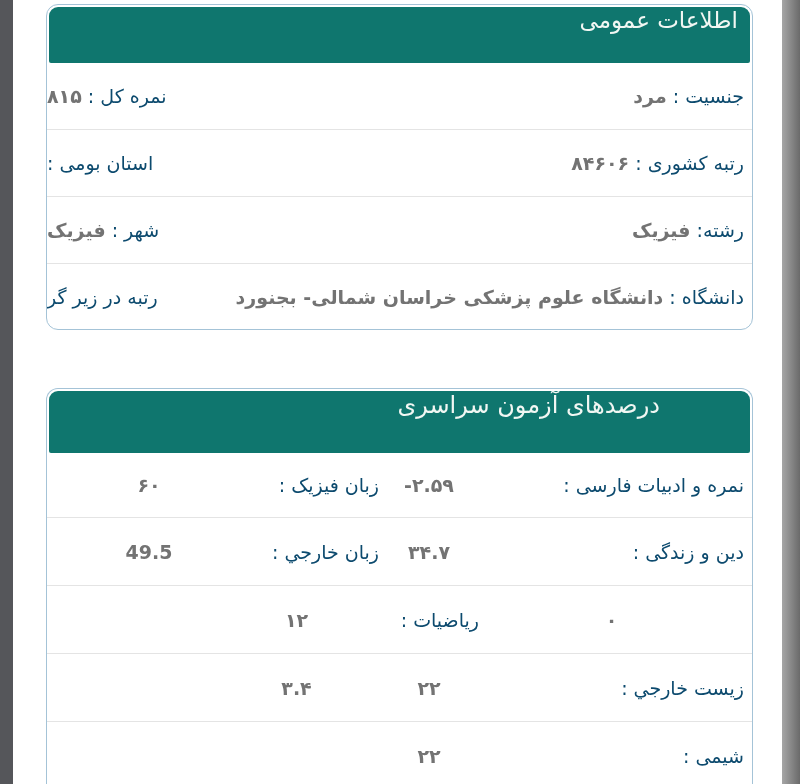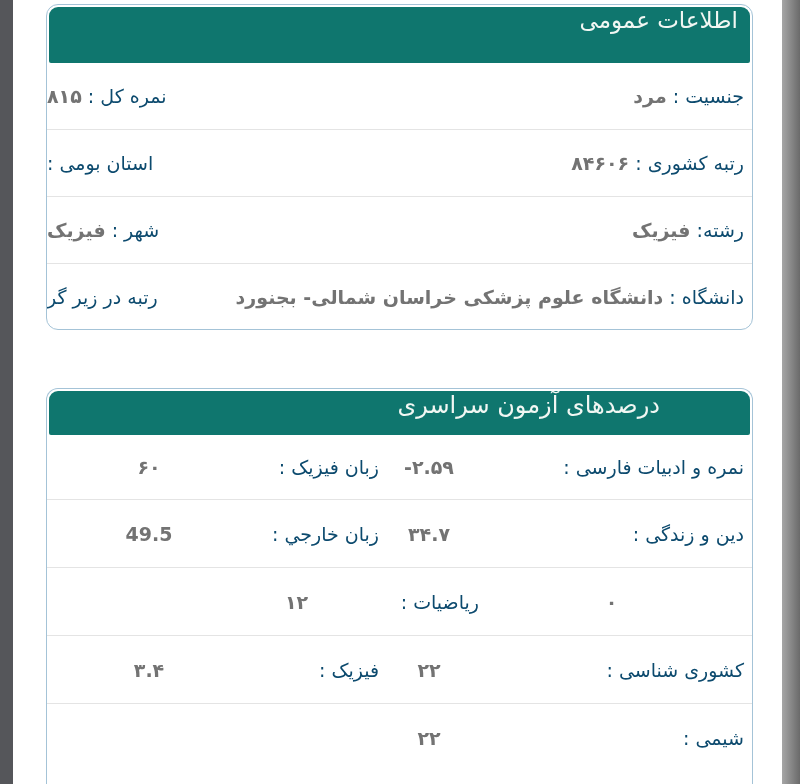--- a/index.html
+++ b/index.html
@@ -30,21 +30,21 @@
   .card-header{
     margin:2px 2px 0 2px;
     background:#0f766e;
     color:#f1f7f3;
     border-radius:9px 9px 2px 2px;
     display:flex;
     padding:0 12px;
     box-sizing:border-box;
   }
   .card-general .card-header{height:56px;font-size:23px;}
-  .card-scores  .card-header{height:44px;font-size:24px;padding-left:12px;padding-right:90px;}
+  .card-scores  .card-header{height:62px;font-size:24px;padding-left:12px;padding-right:90px;}
   .card-title{white-space:nowrap;}
   
   .trow{
     height:66px;
     display:flex;align-items:center;justify-content:space-between;
     padding:0 8px 0 0;
     font-size:19px;
   }
   .trow + .trow{border-top:1px solid #e4e4e4;}
   .cell{white-space:nowrap;flex-shrink:0;}
@@ -141,23 +141,22 @@
     <span class="val c4 num">49.5</span>
   </div>
 
   <div class="srow">
     <span class="val c2 num">۰</span>
     <span class="lbl c3">ریاضیات :</span>
     <span class="val c4 num">۱۲</span>
   </div>
 
   <div class="srow">
-    <span class="lbl c1">کشوری شناسی :</span>
+    <span class="lbl c1">زیست خارجي :</span>
     <span class="val c2 num">۲۲</span>
-    <span class="lbl c3">فیزیک :</span>
     <span class="val c4 num">۳.۴</span>
   </div>
 
   <div class="srow">
     <span class="lbl c1">شیمی :</span>
     <span class="val c2 num">۲۲</span>
     <span class="lbl c3"></span>
     <span class="val c4 num"></span>
   </div>
 </section>

